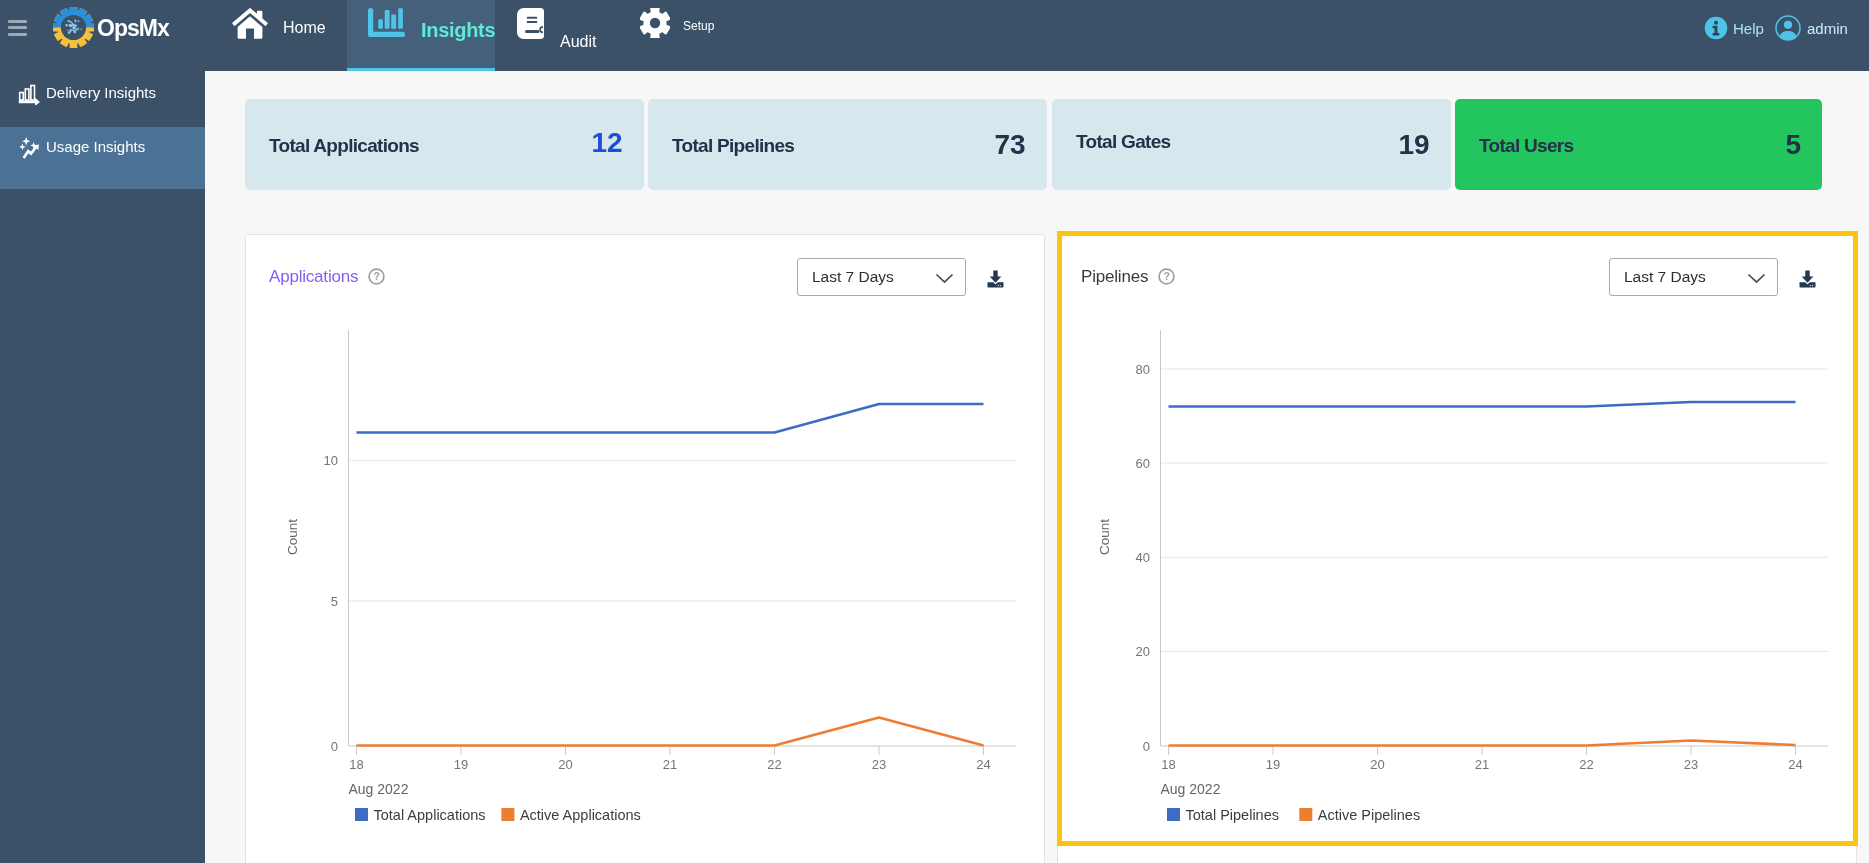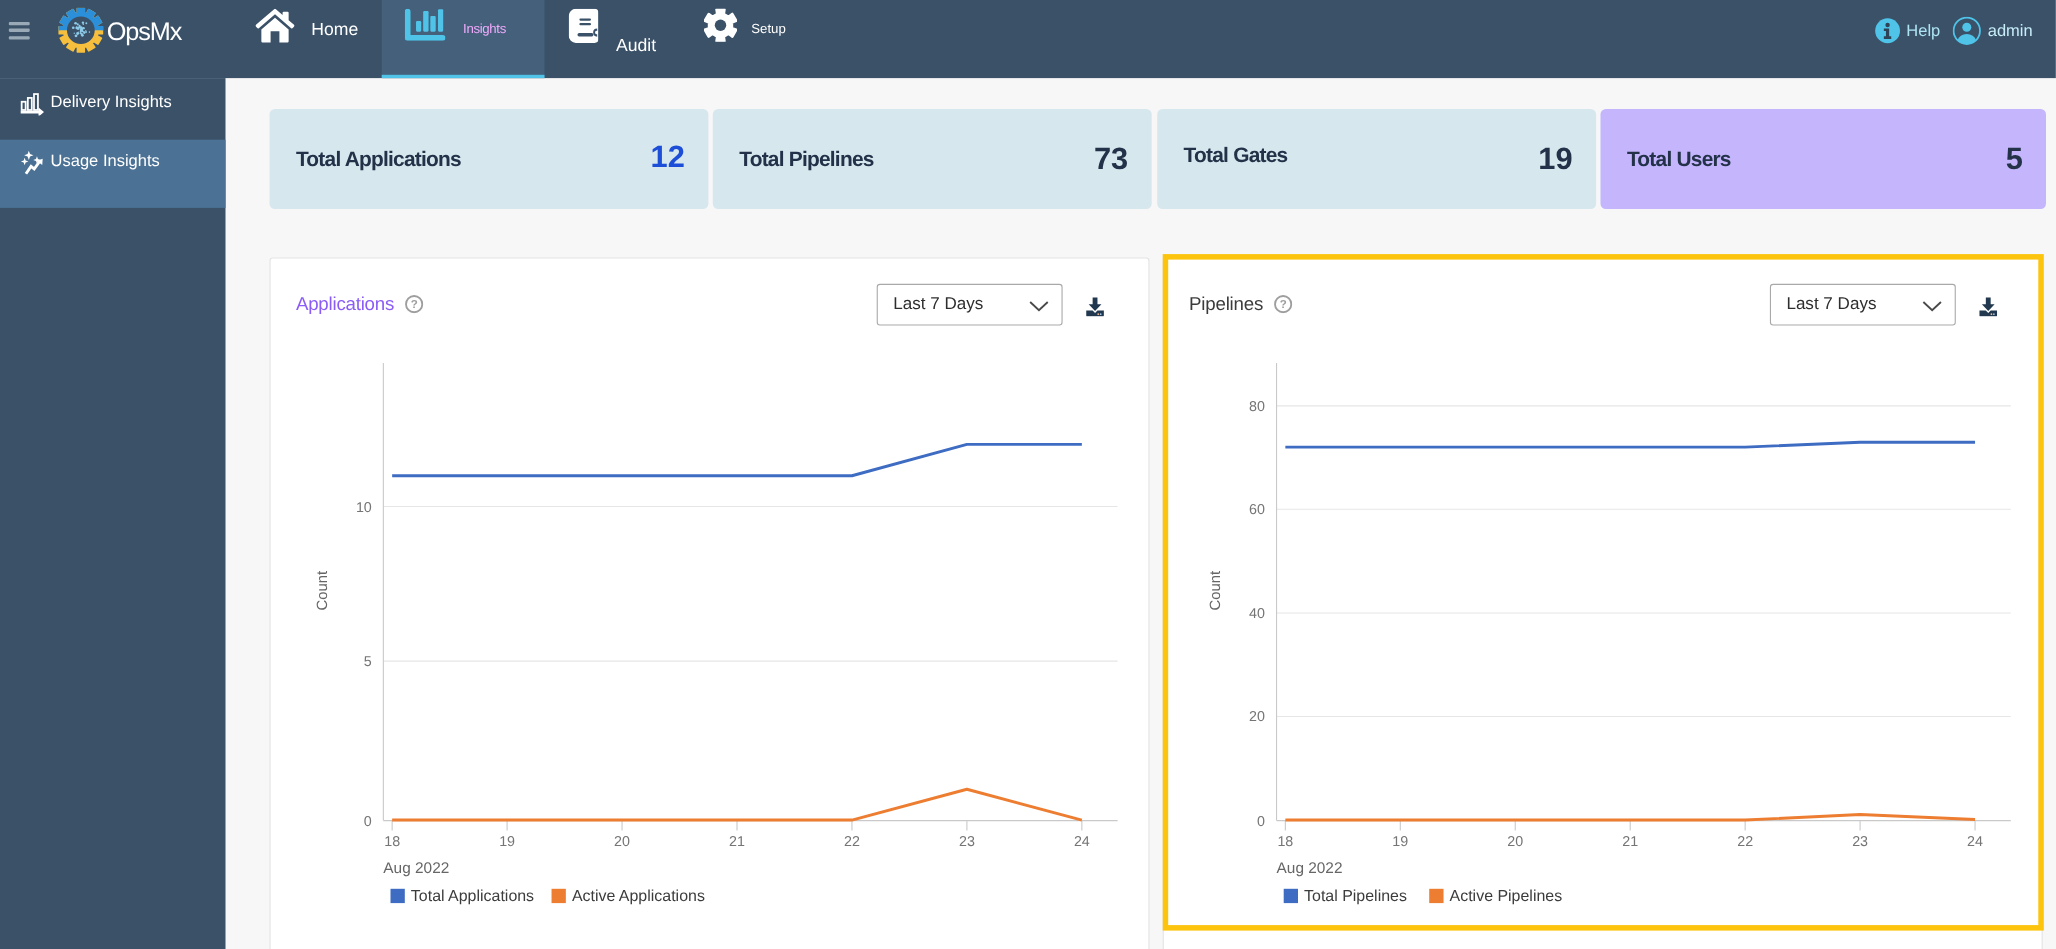--- a/index.html
+++ b/index.html
@@ -59,35 +59,35 @@
       <circle cx="21.9" cy="21.4" r="0.7" fill="#8ecbe8"></circle>
       <circle cx="21.4" cy="24.1" r="1.0" fill="#8ecbe8"></circle>
       <circle cx="21.0" cy="20.3" r="0.8" fill="#8ecbe8"></circle>
       <circle cx="17.6" cy="23.5" r="1.3" fill="#8ecbe8"></circle>
       <circle cx="19.3" cy="16.6" r="1.0" fill="#8ecbe8"></circle>
       <circle cx="20.8" cy="19.9" r="1.2" fill="#8ecbe8"></circle>
       <circle cx="22.4" cy="13.6" r="1.1" fill="#8ecbe8"></circle>
       <circle cx="18.2" cy="22.2" r="0.6" fill="#8ecbe8"></circle>
       <circle cx="20.6" cy="19.9" r="0.6" fill="#8ecbe8"></circle>
 </svg>
-  <div class="abs" style="left:97px;top:15px;font-size:23px;font-weight:normal;color:#fff;letter-spacing:-1px">OpsMx</div>
+  <div class="abs" style="left:97px;top:15px;font-size:23px;font-weight:bold;color:#fff;letter-spacing:-1px">OpsMx</div>
   <div class="abs" style="left:232px;top:8px"><svg width="36" height="31" viewBox="0 0 36 31">
 <path d="M18,8.2 L5.6,18.9 V29.6 a1.1,1.1 0 0 0 1.1,1.1 H14 V20.4 h8 V30.7 H29.3 a1.1,1.1 0 0 0 1.1,-1.1 V18.9 Z" fill="#fff"></path>
 <path d="M35.3,14.6 L30.4,10.4 V3.7 a1,1 0 0 0 -1,-1 H25.9 a1,1 0 0 0 -1,1 V5.7 L18.8,0.4 a1.2,1.2 0 0 0 -1.6,0 L0.7,14.6 a1,1 0 0 0 -0.1,1.4 L1.9,17.5 a1,1 0 0 0 1.4,0.1 L18,4.9 32.7,17.6 a1,1 0 0 0 1.4,-0.1 L35.4,16 a1,1 0 0 0 -0.1,-1.4 Z" fill="#fff"></path>
 </svg></div>
   <div class="abs" style="left:283px;top:19px;font-size:16px;color:#fff">Home</div>
   <div class="abs" style="left:347px;top:0;width:147.5px;height:71px;background:#44607b;border-bottom:3.5px solid #4fc3e8"></div>
   <div class="abs" style="left:368px;top:8px"><svg width="37" height="29" viewBox="0 0 37 29">
 <path d="M0,2.6 A2.6,2.6 0 0 1 5.2,2.6 V23.8 H34.4 A2.6,2.6 0 0 1 34.4,29 H2.6 A2.6,2.6 0 0 1 0,26.4 Z" fill="#4fc3e8"></path>
 <rect x="10.2" y="11.2" width="4.7" height="9.6" rx="1" fill="#4fc3e8"></rect>
 <rect x="16.7" y="2.1" width="4.9" height="18.7" rx="1" fill="#4fc3e8"></rect>
 <rect x="23.2" y="6.5" width="4.9" height="14.3" rx="1" fill="#4fc3e8"></rect>
 <rect x="30.2" y="0.3" width="4.7" height="20.5" rx="1" fill="#4fc3e8"></rect>
 </svg></div>
-  <div class="abs" style="left:421px;top:19px;font-size:12px;font-weight:normal;color:#f0abfc;letter-spacing:-0.3px">Insights</div>
+  <div class="abs" style="left:421px;top:19px;font-size:20px;font-weight:bold;color:#5eead4;letter-spacing:-0.3px">Insights</div>
   <div class="abs" style="left:517px;top:8px"><svg width="27" height="31" viewBox="0 0 27 31">
 <path d="M6.5,0 H23.5 a3.5,3.5 0 0 1 3.5,3.5 V27.5 a3.5,3.5 0 0 1 -3.5,3.5 H6.5 A6.5,6.5 0 0 1 0,24.5 V6.5 A6.5,6.5 0 0 1 6.5,0 Z" fill="#fff"></path>
 <rect x="9.7" y="8.8" width="10.6" height="2" rx="1" fill="#3a5168"></rect>
 <rect x="9.7" y="13" width="10.6" height="2" rx="1" fill="#3a5168"></rect>
 <rect x="8" y="22" width="14.5" height="3.1" rx="1.5" fill="#3a5168"></rect>
 <path d="M25.9,17.9 a3.7,3.7 0 1 0 0,7.4 Z M25.9,20.1 a1.55,1.55 0 1 0 0,3 Z" fill="#3a5168" fill-rule="evenodd"></path>
 </svg></div>
   <div class="abs" style="left:560px;top:33px;font-size:16px;color:#fff">Audit</div>
   <div class="abs" style="left:640px;top:8px"><svg width="30" height="30" viewBox="0 0 30 30">
 <path d="M11.5,0.6 L18.5,0.6 L17.9,4.8 L22.4,7.4 L25.7,4.8 L29.2,10.9 L25.3,12.4 L25.3,17.6 L29.2,19.1 L25.7,25.2 L22.4,22.6 L17.9,25.2 L18.5,29.4 L11.5,29.4 L12.1,25.2 L7.6,22.6 L4.3,25.2 L0.8,19.1 L4.7,17.6 L4.7,12.4 L0.8,10.9 L4.3,4.8 L7.6,7.4 L12.1,4.8 Z" fill="#fff" fill-rule="evenodd" stroke="#fff" stroke-width="2.5" stroke-linejoin="round"></path>
@@ -134,21 +134,21 @@
 <div style="position:absolute;right:21px;top:28px;font-size:28px;font-weight:bold;color:#1d4ed8">12</div>
 </div>
 <div style="position:absolute;left:648px;top:99px;width:398.6px;height:91px;background:#d7e7ee;border-radius:5px">
 <div style="position:absolute;left:24px;top:36px;font-size:19px;font-weight:bold;color:#233248;letter-spacing:-0.7px">Total Pipelines</div>
 <div style="position:absolute;right:21px;top:30px;font-size:28px;font-weight:bold;color:#233248">73</div>
 </div>
 <div style="position:absolute;left:1052px;top:99px;width:398.6px;height:91px;background:#d7e7ee;border-radius:5px">
 <div style="position:absolute;left:24px;top:32px;font-size:19px;font-weight:bold;color:#233248;letter-spacing:-0.7px">Total Gates</div>
 <div style="position:absolute;right:21px;top:30px;font-size:28px;font-weight:bold;color:#233248">19</div>
 </div>
-<div style="position:absolute;left:1455px;top:99px;width:405px;height:91px;background:#c4b5fd;border-radius:5px">
+<div style="position:absolute;left:1455px;top:99px;width:367px;height:91px;background:#22c55e;border-radius:5px">
 <div style="position:absolute;left:24px;top:36px;font-size:19px;font-weight:bold;color:#233248;letter-spacing:-0.7px">Total Users</div>
 <div style="position:absolute;right:21px;top:30px;font-size:28px;font-weight:bold;color:#233248">5</div>
 </div>
 
 <div class="abs" style="left:245px;top:234px;width:800px;height:640px;background:#fff;border:1px solid #e3e3e3;border-radius:3px"></div>
 <div class="abs" style="left:1057px;top:234px;width:800px;height:640px;background:#fff;border:1px solid #e3e3e3;border-radius:3px"></div>
 <svg style="position:absolute;left:245px;top:234px" width="800" height="629" viewBox="0 0 800 629">
 <line x1="103.5" y1="226.5" x2="771" y2="226.5" stroke="#e6e6e6" stroke-width="1"></line>
     <line x1="103.5" y1="367" x2="771" y2="367" stroke="#e6e6e6" stroke-width="1"></line>
 <line x1="103.5" y1="96" x2="103.5" y2="512" stroke="#c9c9c9" stroke-width="1"></line>

